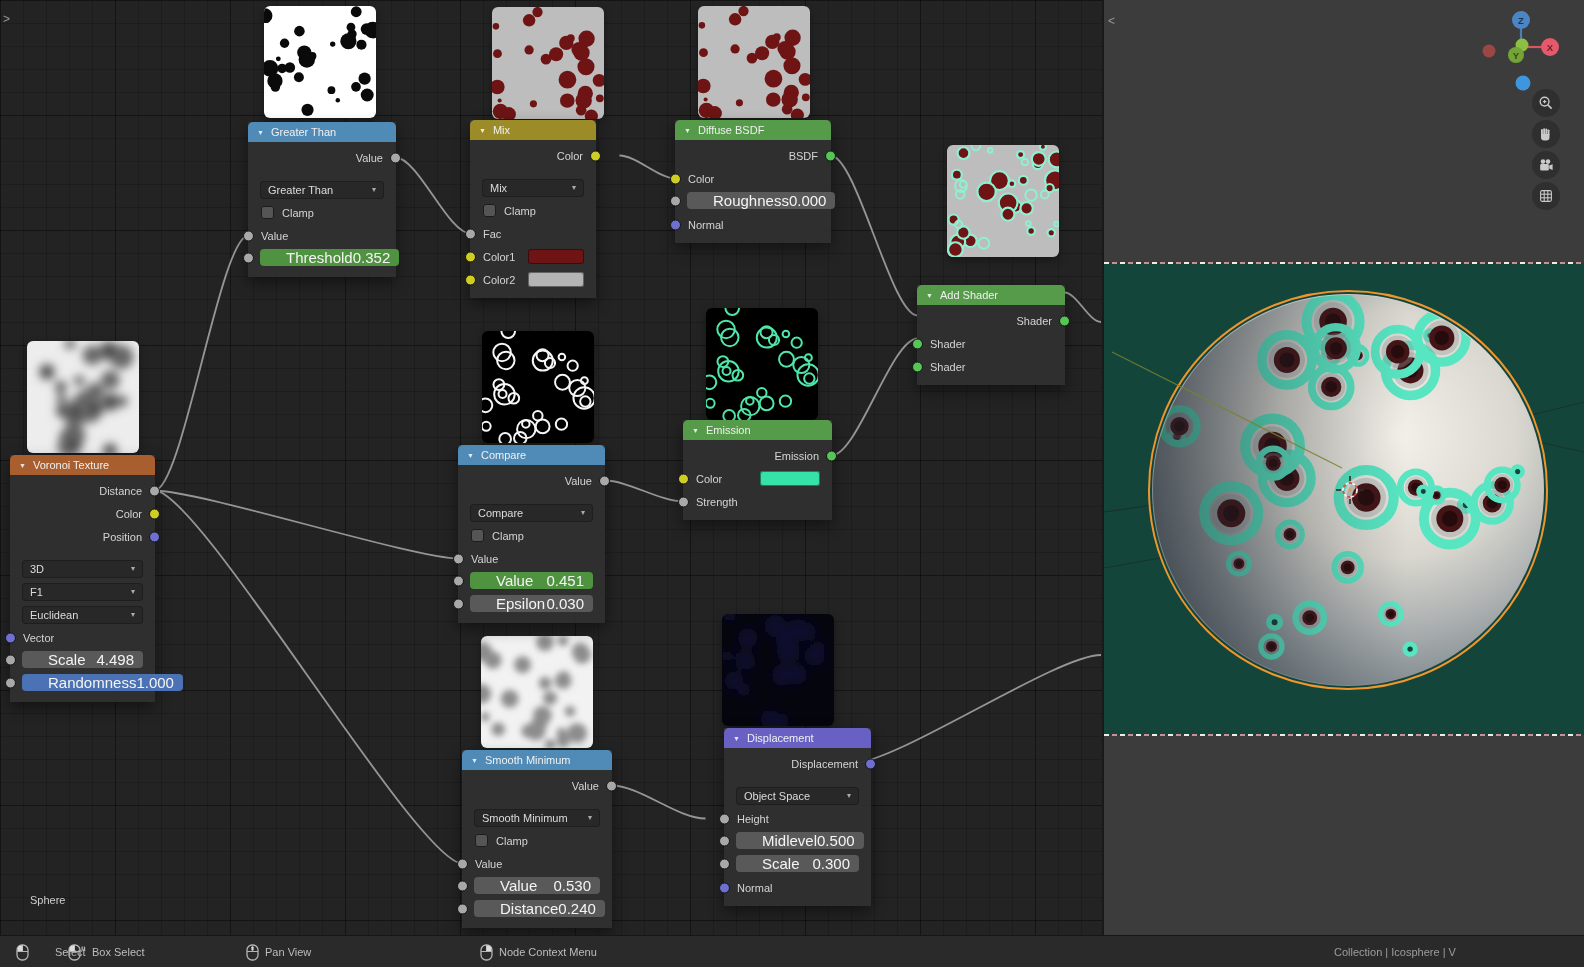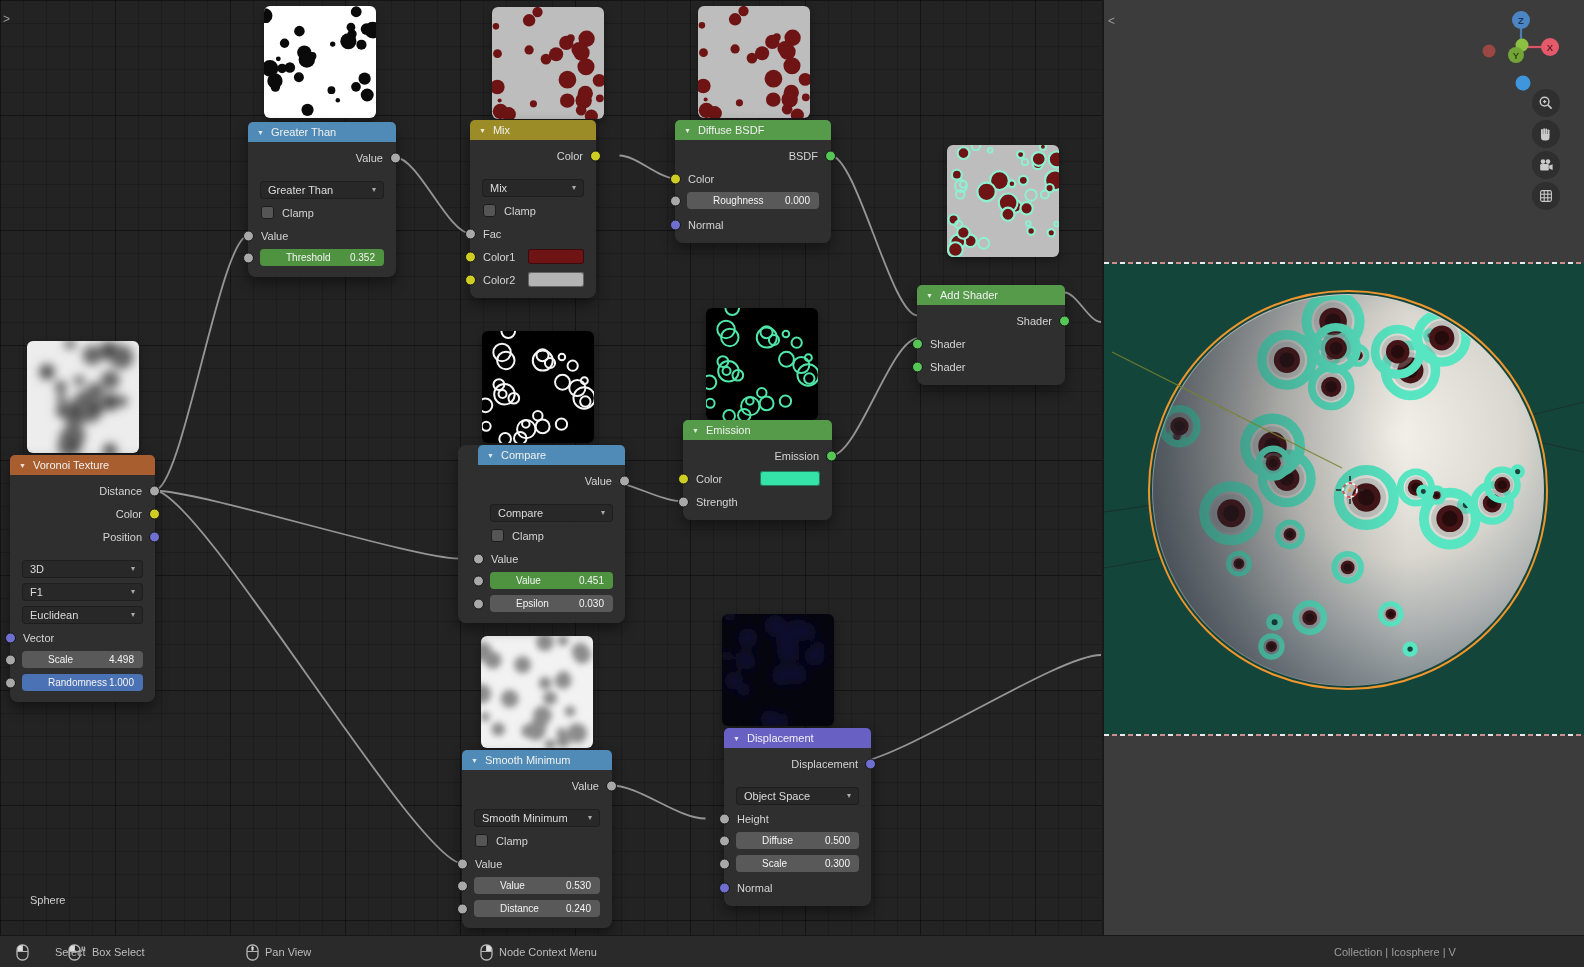--- a/index.html
+++ b/index.html
@@ -10,41 +10,41 @@
     background-image:
       linear-gradient(rgba(0,0,0,.16) 1px,transparent 1px),
       linear-gradient(90deg,rgba(0,0,0,.16) 1px,transparent 1px),
       linear-gradient(rgba(0,0,0,.30) 1px,transparent 1px),
       linear-gradient(90deg,rgba(0,0,0,.30) 1px,transparent 1px);
     background-size:23px 23px,23px 23px,115px 115px,115px 115px;}
   #links{position:absolute;left:0;top:0;z-index:1;pointer-events:none;}
   #thumbs{position:absolute;inset:0;z-index:2;}
   #nodes{position:absolute;inset:0;z-index:3;}
   .thumb{position:absolute;border-radius:6px;overflow:hidden;box-shadow:0 4px 10px rgba(0,0,0,.35);line-height:0;}
-  .node{position:absolute;background:rgba(48,48,48,.97);border-radius:8px;
+  .node{position:absolute;background:rgba(48,48,48,.97);border-radius:0;
         box-shadow:0 6px 14px rgba(0,0,0,.45);padding-bottom:7px;}
   .nhead{height:20px;border-radius:5px 5px 0 0;display:flex;align-items:center;gap:7px;
          padding:0 9px;color:#f0f0f0;font-size:11px;margin-bottom:4px;}
   .tri{font-size:7px;color:rgba(250,250,250,.85);transform:translateY(-0.5px);}
   .row{position:relative;height:23px;display:flex;align-items:center;font-size:11px;color:#d4d4d4;}
   .row.spacer{height:9px;}
   .row.sliderrow{height:21px;margin-bottom:2px;}
   .row .lab{padding:0 13px;white-space:nowrap;}
   .row.out{justify-content:flex-end;}
   .sock{position:absolute;width:9px;height:9px;border-radius:50%;border:1px solid #161616;
         top:50%;transform:translateY(-50%);z-index:2;}
   .sock.l{left:-5px;} .sock.r{right:-5px;}
   .select{flex:1;margin:0 12px;height:18px;background:#282828;border-radius:4px;display:flex;
           align-items:center;justify-content:space-between;padding:0 8px;color:#dcdcdc;
           box-shadow:inset 0 0 0 1px #1e1e1e;cursor:pointer;}
   .dchev{color:#ababab;font-size:8px;}
   .cbox{width:13px;height:13px;background:#555;border-radius:3px;margin:0 8px 0 13px;
         box-shadow:inset 0 0 0 1px #1d1d1d;flex:0 0 auto;}
   .field{flex:1;margin:0 12px;height:17px;border-radius:4px;display:flex;align-items:center;
-         justify-content:space-between;padding:0 9px;font-size:10px;color:#f4f4f4;}
+         justify-content:space-between;padding:0 9px;font-size:15px;color:#f4f4f4;}
   .field .flab{padding-left:17px;}
   .swatchbox{margin-left:auto;margin-right:12px;width:60px;height:15px;border-radius:3px;
              box-shadow:inset 0 0 0 1px rgba(0,0,0,.45);}
   #object-label{position:absolute;left:30px;top:894px;font-size:11px;color:#cfcfcf;z-index:4;}
   .edge-chev{position:absolute;font-size:12px;color:#9a9a9a;z-index:5;cursor:pointer;}
   
   #viewport{position:absolute;left:1104px;top:0;width:480px;height:935px;background:#3c3c3c;overflow:hidden;}
   #render-region{position:absolute;left:0;top:263px;width:480px;height:472px;background:#13453b;z-index:1;}
   .dash{position:absolute;left:0;width:480px;height:2px;z-index:3;
         background:repeating-linear-gradient(90deg,#ececec 0 5px,rgba(0,0,0,0) 5px 8px,#cf8f8f 8px 13px,rgba(0,0,0,0) 13px 16px);}
@@ -548,21 +548,21 @@
           </div>
           <div class="row in">
             <span class="sock l" style="background: rgb(85, 197, 85);"></span>
             <span class="lab">Shader</span>
           </div>
           <div class="row in">
             <span class="sock l" style="background: rgb(85, 197, 85);"></span>
             <span class="lab">Shader</span>
           </div>
         </div>
-        <div class="node" style="left: 458px; top: 445px; width: 147px; padding-left: 20px;">
+        <div class="node" style="left: 458px; top: 445px; width: 147px;">
           <div class="nhead" style="background: rgb(79, 139, 182);">
             <div class="tri">▼</div>
             <span>Compare</span>
           </div>
           <div class="row out">
             <span class="lab">Value</span>
             <span class="sock r" style="background: rgb(168, 168, 168);"></span>
           </div>
           <div class="row spacer"></div>
           <div class="row">
@@ -668,21 +668,21 @@
               <span class="dchev">▾</span>
             </div>
           </div>
           <div class="row in">
             <span class="sock l" style="background: rgb(168, 168, 168);"></span>
             <span class="lab">Height</span>
           </div>
           <div class="row sliderrow">
             <span class="sock l" style="background: rgb(168, 168, 168);"></span>
             <div class="field" style="background: rgb(89, 89, 89);">
-              <span class="flab">Diffuse</span>
+              <span class="flab">Midlevel</span>
               <span class="fval">0.500</span>
             </div>
           </div>
           <div class="row sliderrow">
             <span class="sock l" style="background: rgb(168, 168, 168);"></span>
             <div class="field" style="background: rgb(89, 89, 89);">
               <span class="flab">Scale</span>
               <span class="fval">0.300</span>
             </div>
           </div>

